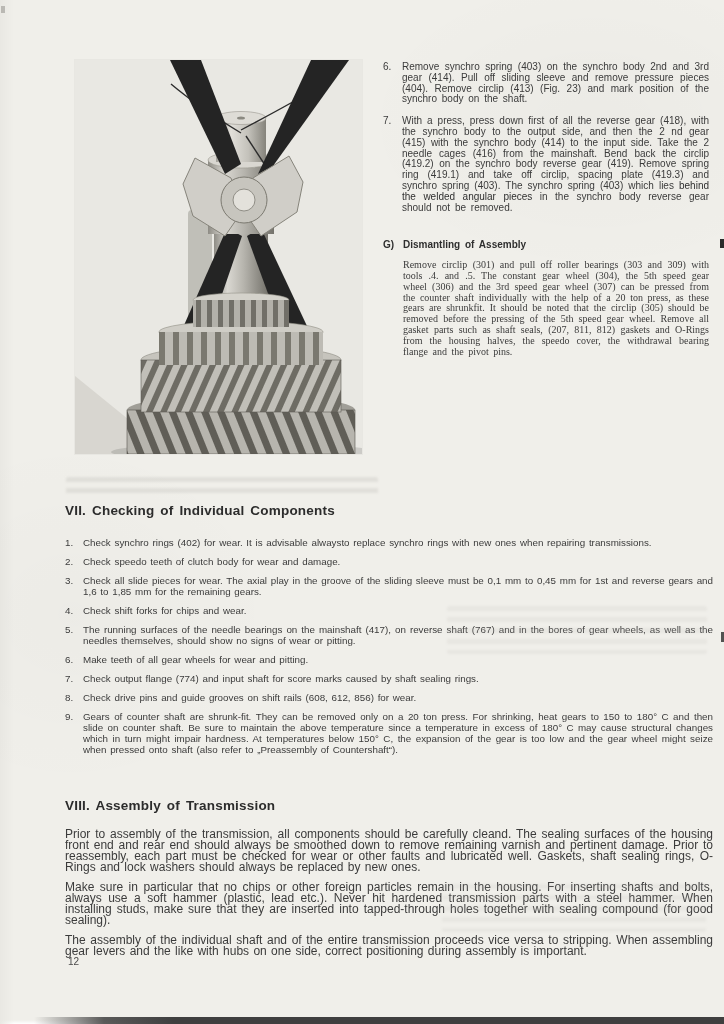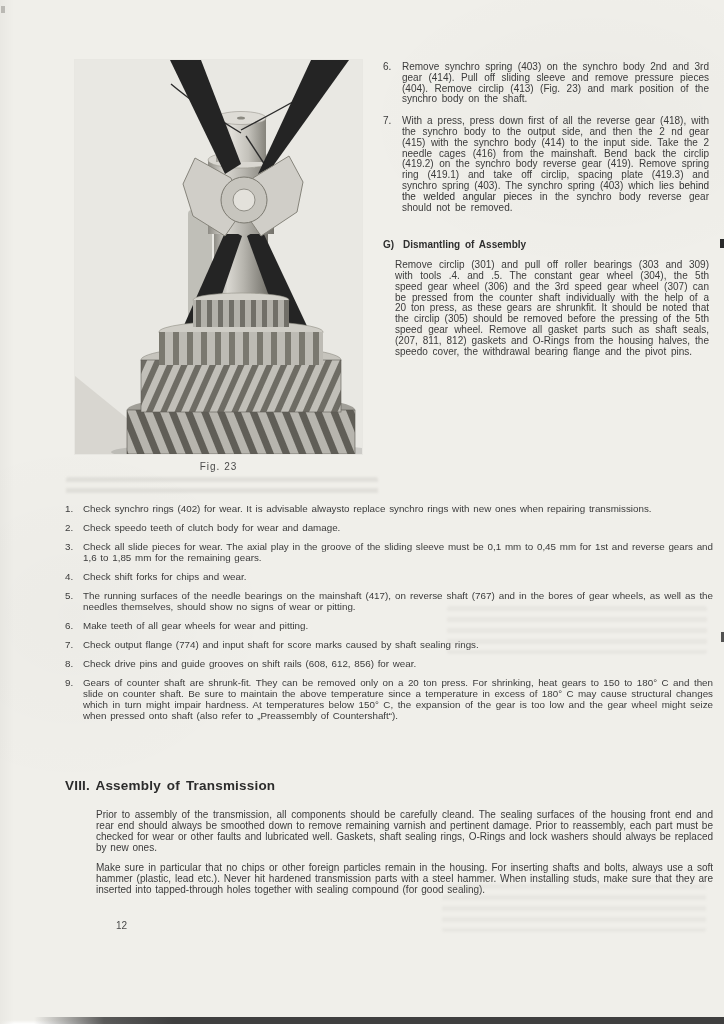--- a/index.html
+++ b/index.html
@@ -21,32 +21,32 @@
   .caption{position:absolute;left:75px;top:461px;width:287px;text-align:center;font-size:10px;letter-spacing:1px;color:#4a4a4a;}
 
   .rcol{position:absolute;left:383px;top:62px;width:326px;font-size:10px;line-height:10.8px;text-align:justify;word-spacing:2px;}
   .nitem{display:flex;}
   .nitem .num{flex:0 0 19px;}
   .nitem .txt{flex:1;}
   .mt{margin-top:11px;}
   .gsec{margin-top:27px;}
   .ghead{display:flex;font-weight:bold;color:#2f2f2f;}
   .ghead .num{flex:0 0 20px;}
-  .gbody{margin-left:12px;margin-top:9px;}
+  .gbody{margin-left:20px;margin-top:9px;font-family:Liberation Serif, serif;}
   b,.b{font-weight:normal;color:#2f2f2f;margin-top:18px;}
 
   .sec7{position:absolute;left:65px;top:503px;width:648px;}
   .sec8{position:absolute;left:65px;top:778px;width:648px;}
   h2{font-size:13.5px;font-weight:bold;color:#2c2c2c;margin:0 0 19px 0;letter-spacing:0.2px;word-spacing:2px;}
-  .sec8 h2{margin-bottom:16px;}
+  .sec8 h2{margin-bottom:16px;margin-top:20px;}
   .list .nitem{font-size:9.8px;line-height:11px;text-align:justify;word-spacing:1px;margin-bottom:8px;}
   .list .nitem .num{flex:0 0 18px;}
-  .para{font-size:10px;line-height:11px;text-align:justify;word-spacing:1px;margin-bottom:9px;margin-left:31px;}
-
-  .pagenum{position:absolute;left:68px;top:920px;font-size:10px;color:#4a4a4a;margin-left:48px;}
+  .para{font-size:12px;line-height:11px;text-align:justify;word-spacing:1px;margin-bottom:9px;}
+
+  .pagenum{position:absolute;left:68px;top:956px;font-size:10px;color:#4a4a4a;}
 
   
   .bleed{position:absolute;background:repeating-linear-gradient(180deg,rgba(190,188,182,0.55) 0 5px,transparent 5px 11px);filter:blur(1.2px);border-radius:2px;}
   .bleed1{left:66px;top:477px;width:312px;height:21px;opacity:.55;}
   .bleed2{left:447px;top:606px;width:260px;height:48px;opacity:.3;}
   .bleed3{left:442px;top:884px;width:264px;height:48px;opacity:.28;}
   .botbar{position:absolute;left:34px;right:0;bottom:0;height:7px;background:linear-gradient(90deg,rgba(63,63,63,0) 0,rgba(63,63,63,.85) 70px,#3f3f3f 140px);}
   .tick{position:absolute;background:#2a2a2a;}
   .tick1{right:0;top:239px;width:4px;height:9px;}
   .tick2{right:0;top:632px;width:3px;height:10px;opacity:.8;}
@@ -137,41 +137,41 @@
       <g fill="#d0cec8" stroke="#86847b" stroke-width="1">
         <polygon points="120,98 156,118 168,150 150,176 118,156 108,124"></polygon>
         <polygon points="214,96 178,118 168,150 186,176 222,152 228,122"></polygon>
       </g>
       <g>
         <circle cx="169" cy="140" r="23" fill="#c7c5be" stroke="#7b7970" stroke-width="1"></circle>
         <circle cx="169" cy="140" r="11" fill="#e3e1db" stroke="#908e86" stroke-width="1"></circle>
       </g>
     </svg>
   </div>
-  <div class="caption">Fig. 23</div>
 
   <div class="rcol">
     <div class="nitem">
       <span class="num">6.</span>
       <span class="txt">Remove synchro spring (403) on the synchro body 2nd and 3rd gear (414). Pull off sliding sleeve and remove pressure pieces (404). Remove circlip (413) (Fig. 23) and mark position of the synchro body on the shaft.</span>
     </div>
     <div class="nitem mt">
       <span class="num">7.</span>
       <span class="txt"><span>With a press, press down first of all the reverse gear (418), with the synchro body to the output side, and then the 2 nd gear (415) with the synchro body (414) to the input side. Take the 2 needle cages (416) from the mainshaft. Bend back the circlip (419.2) on the synchro body reverse gear (419). Remove spring ring (419.1) and take off circlip, spacing plate (419.3) and synchro spring (403). The synchro spring (403) which lies </span><span class="b">behind the welded angular pieces</span><span> in the synchro body reverse gear should not be removed.</span></span>
     </div>
     <div class="gsec">
       <div class="ghead">
         <span class="num">G)</span>
         <span>Dismantling of Assembly</span>
       </div>
       <div class="gbody">Remove circlip (301) and pull off roller bearings (303 and 309) with tools .4. and .5. The constant gear wheel (304), the 5th speed gear wheel (306) and the 3rd speed gear wheel (307) can be pressed from the counter shaft individually with the help of a 20 ton press, as these gears are shrunkfit. It should be noted that the circlip (305) should be removed before the pressing of the 5th speed gear wheel. Remove all gasket parts such as shaft seals, (207, 811, 812) gaskets and O-Rings from the housing halves, the speedo cover, the withdrawal bearing flange and the pivot pins.</div>
     </div>
   </div>
 
   <div class="sec7">
+    <h2>VII. Checking of Individual Components</h2>
     <div class="list">
       <div class="nitem">
         <span class="num">1.</span>
           <span class="txt">Check synchro rings (402) for wear. It is advisable alwaysto replace synchro rings with new ones when repairing transmissions.</span>
       </div>
       <div class="nitem">
         <span class="num">2.</span>
           <span class="txt">Check speedo teeth of clutch body for wear and damage.</span>
       </div>
       <div class="nitem">
@@ -202,20 +202,21 @@
         <span class="num">9.</span>
           <span class="txt">Gears of counter shaft are shrunk-fit. They can be removed only on a 20 ton press. For shrinking, heat gears to 150 to 180° C and then slide on counter shaft. Be sure to maintain the above temperature since a temperature in excess of 180° C may cause structural changes which in turn might impair hardness. At temperatures below 150° C, the expansion of the gear is too low and the gear wheel might seize when pressed onto shaft (also refer to „Preassembly of Countershaft“).</span>
       </div>
     </div>
   </div>
 
   <div class="sec8">
     <h2>VIII. Assembly of Transmission</h2>
     <div class="para">Prior to assembly of the transmission, all components should be carefully cleand. The sealing surfaces of the housing front end and rear end should always be smoothed down to remove remaining varnish and pertinent damage. Prior to reassembly, each part must be checked for wear or other faults and lubricated well. Gaskets, shaft sealing rings, O-Rings and lock washers should always be replaced by new ones.</div>
     <div class="para">Make sure in particular that no chips or other foreign particles remain in the housing. For inserting shafts and bolts, always use a soft hammer (plastic, lead etc.). Never hit hardened transmission parts with a steel hammer. When installing studs, make sure that they are inserted into tapped-through holes together with sealing compound (for good sealing).</div>
+    <div class="para">The assembly of the individual shaft and of the entire transmission proceeds vice versa to stripping. When assembling gear levers and the like with hubs on one side, correct positioning during assembly is important.</div>
   </div>
 
   <div class="pagenum">12</div>
 
   <div class="bleed bleed1"></div>
   <div class="bleed bleed2"></div>
   <div class="bleed bleed3"></div>
   <div class="botbar"></div>
   <div class="tick tick1"></div>
   <div class="tick tick2"></div>

